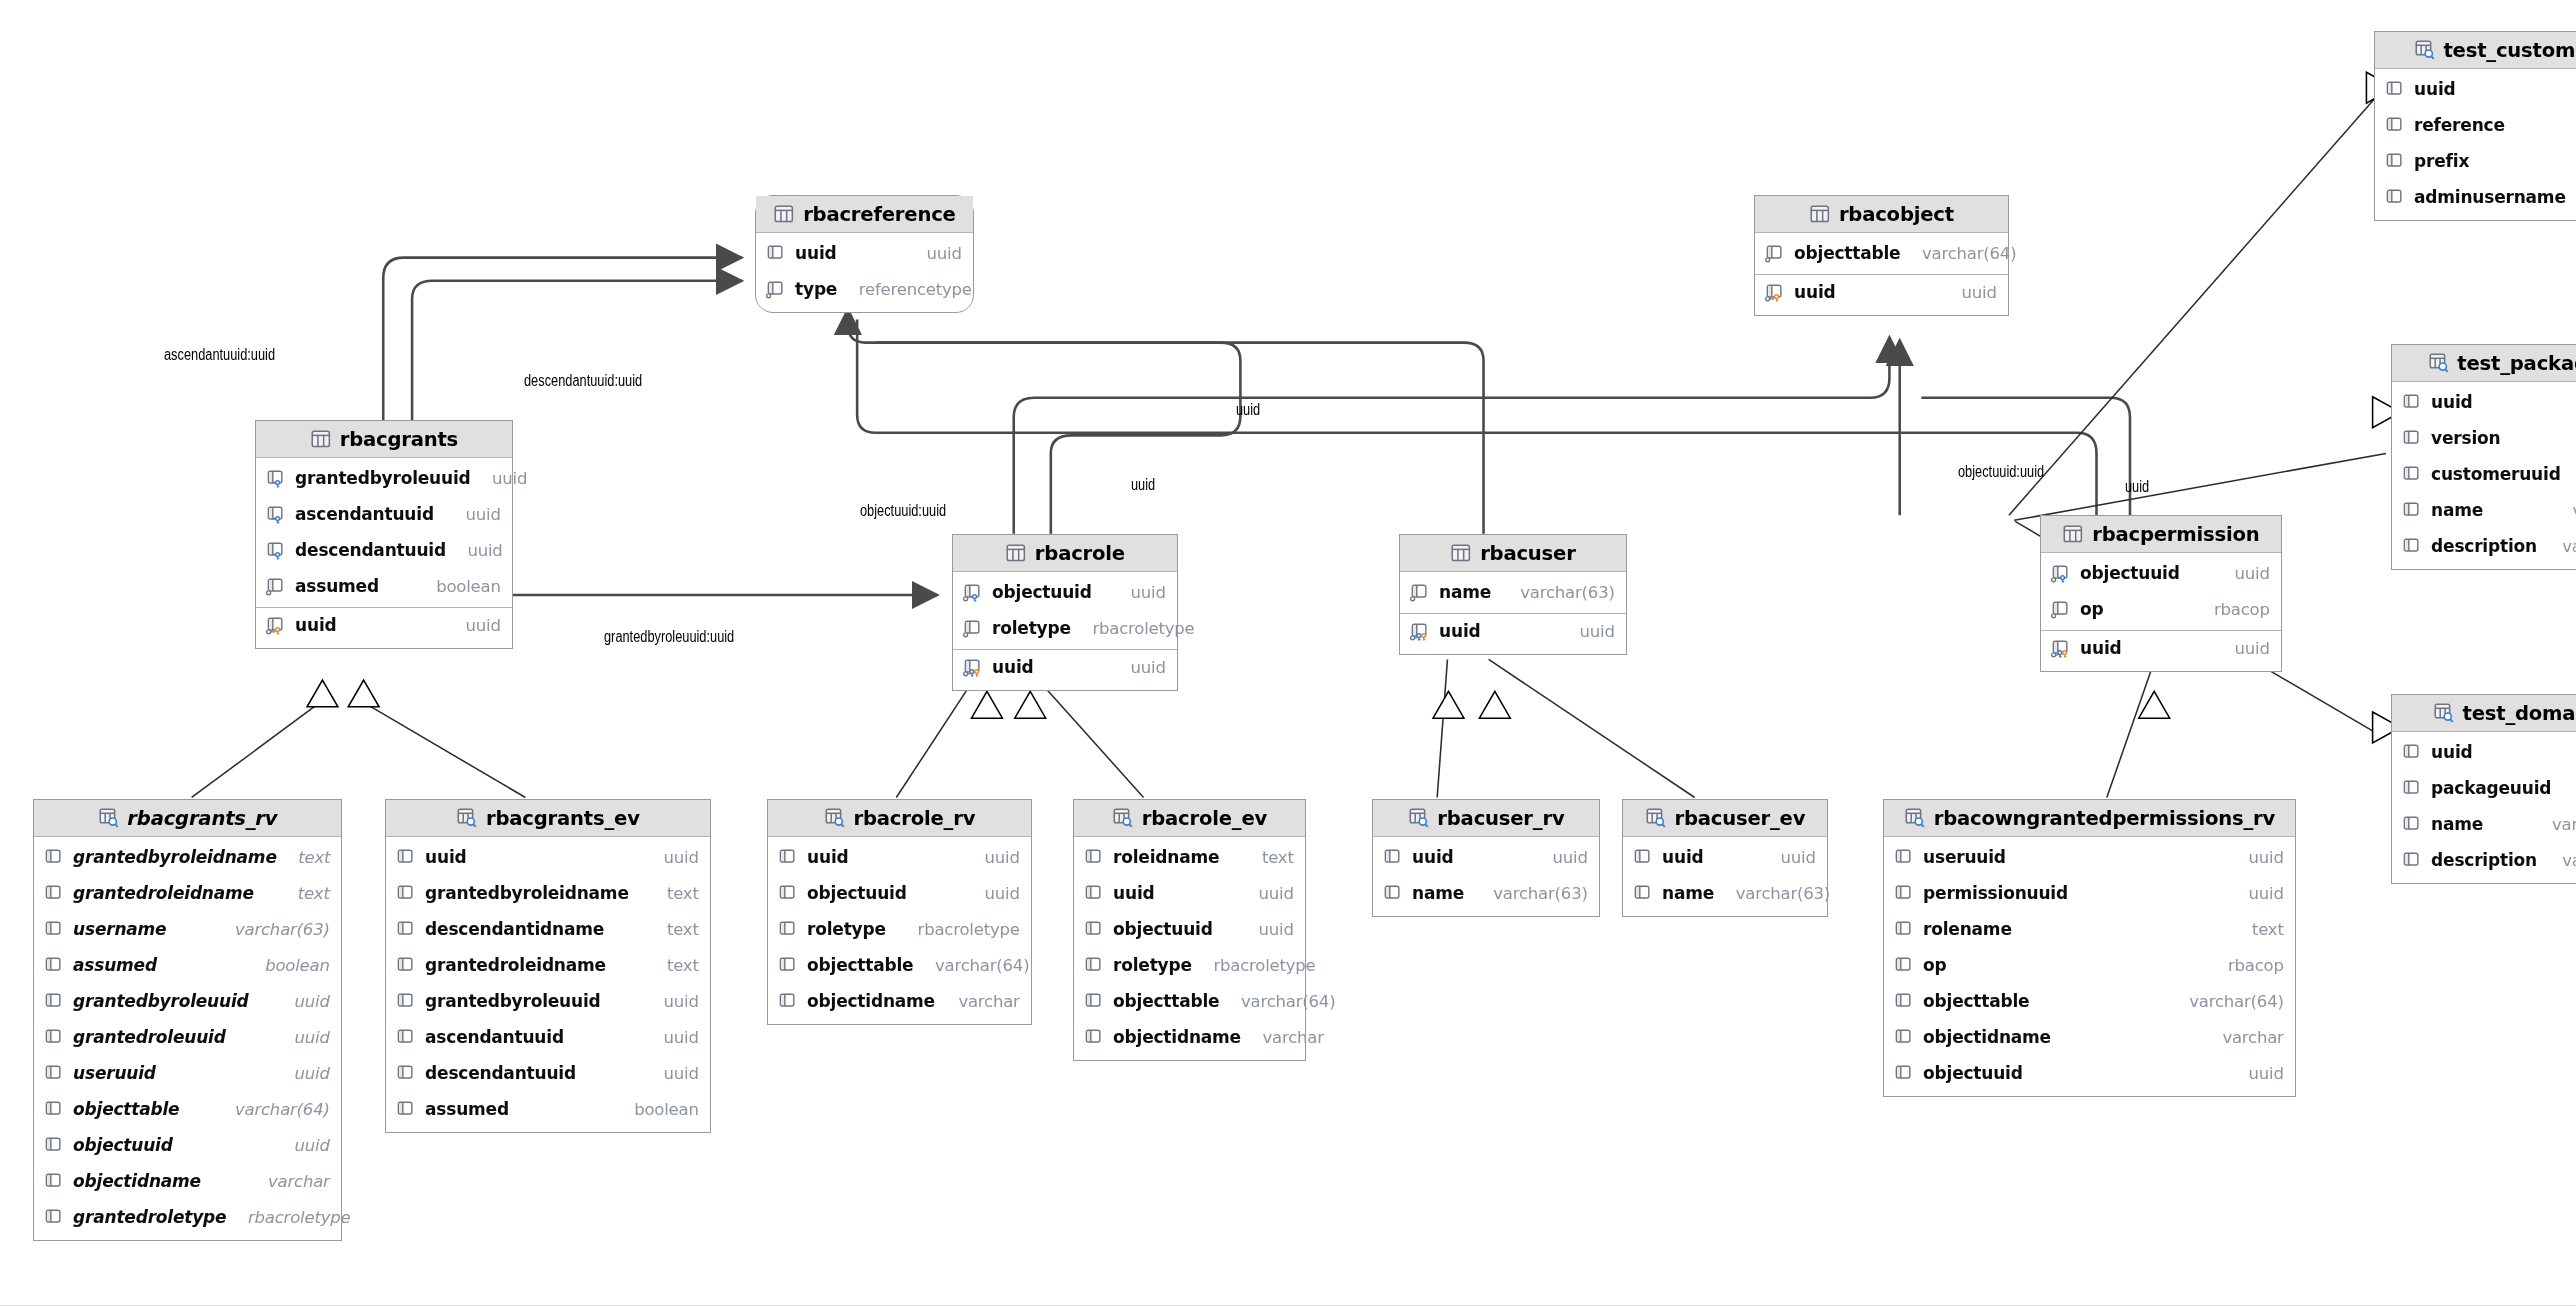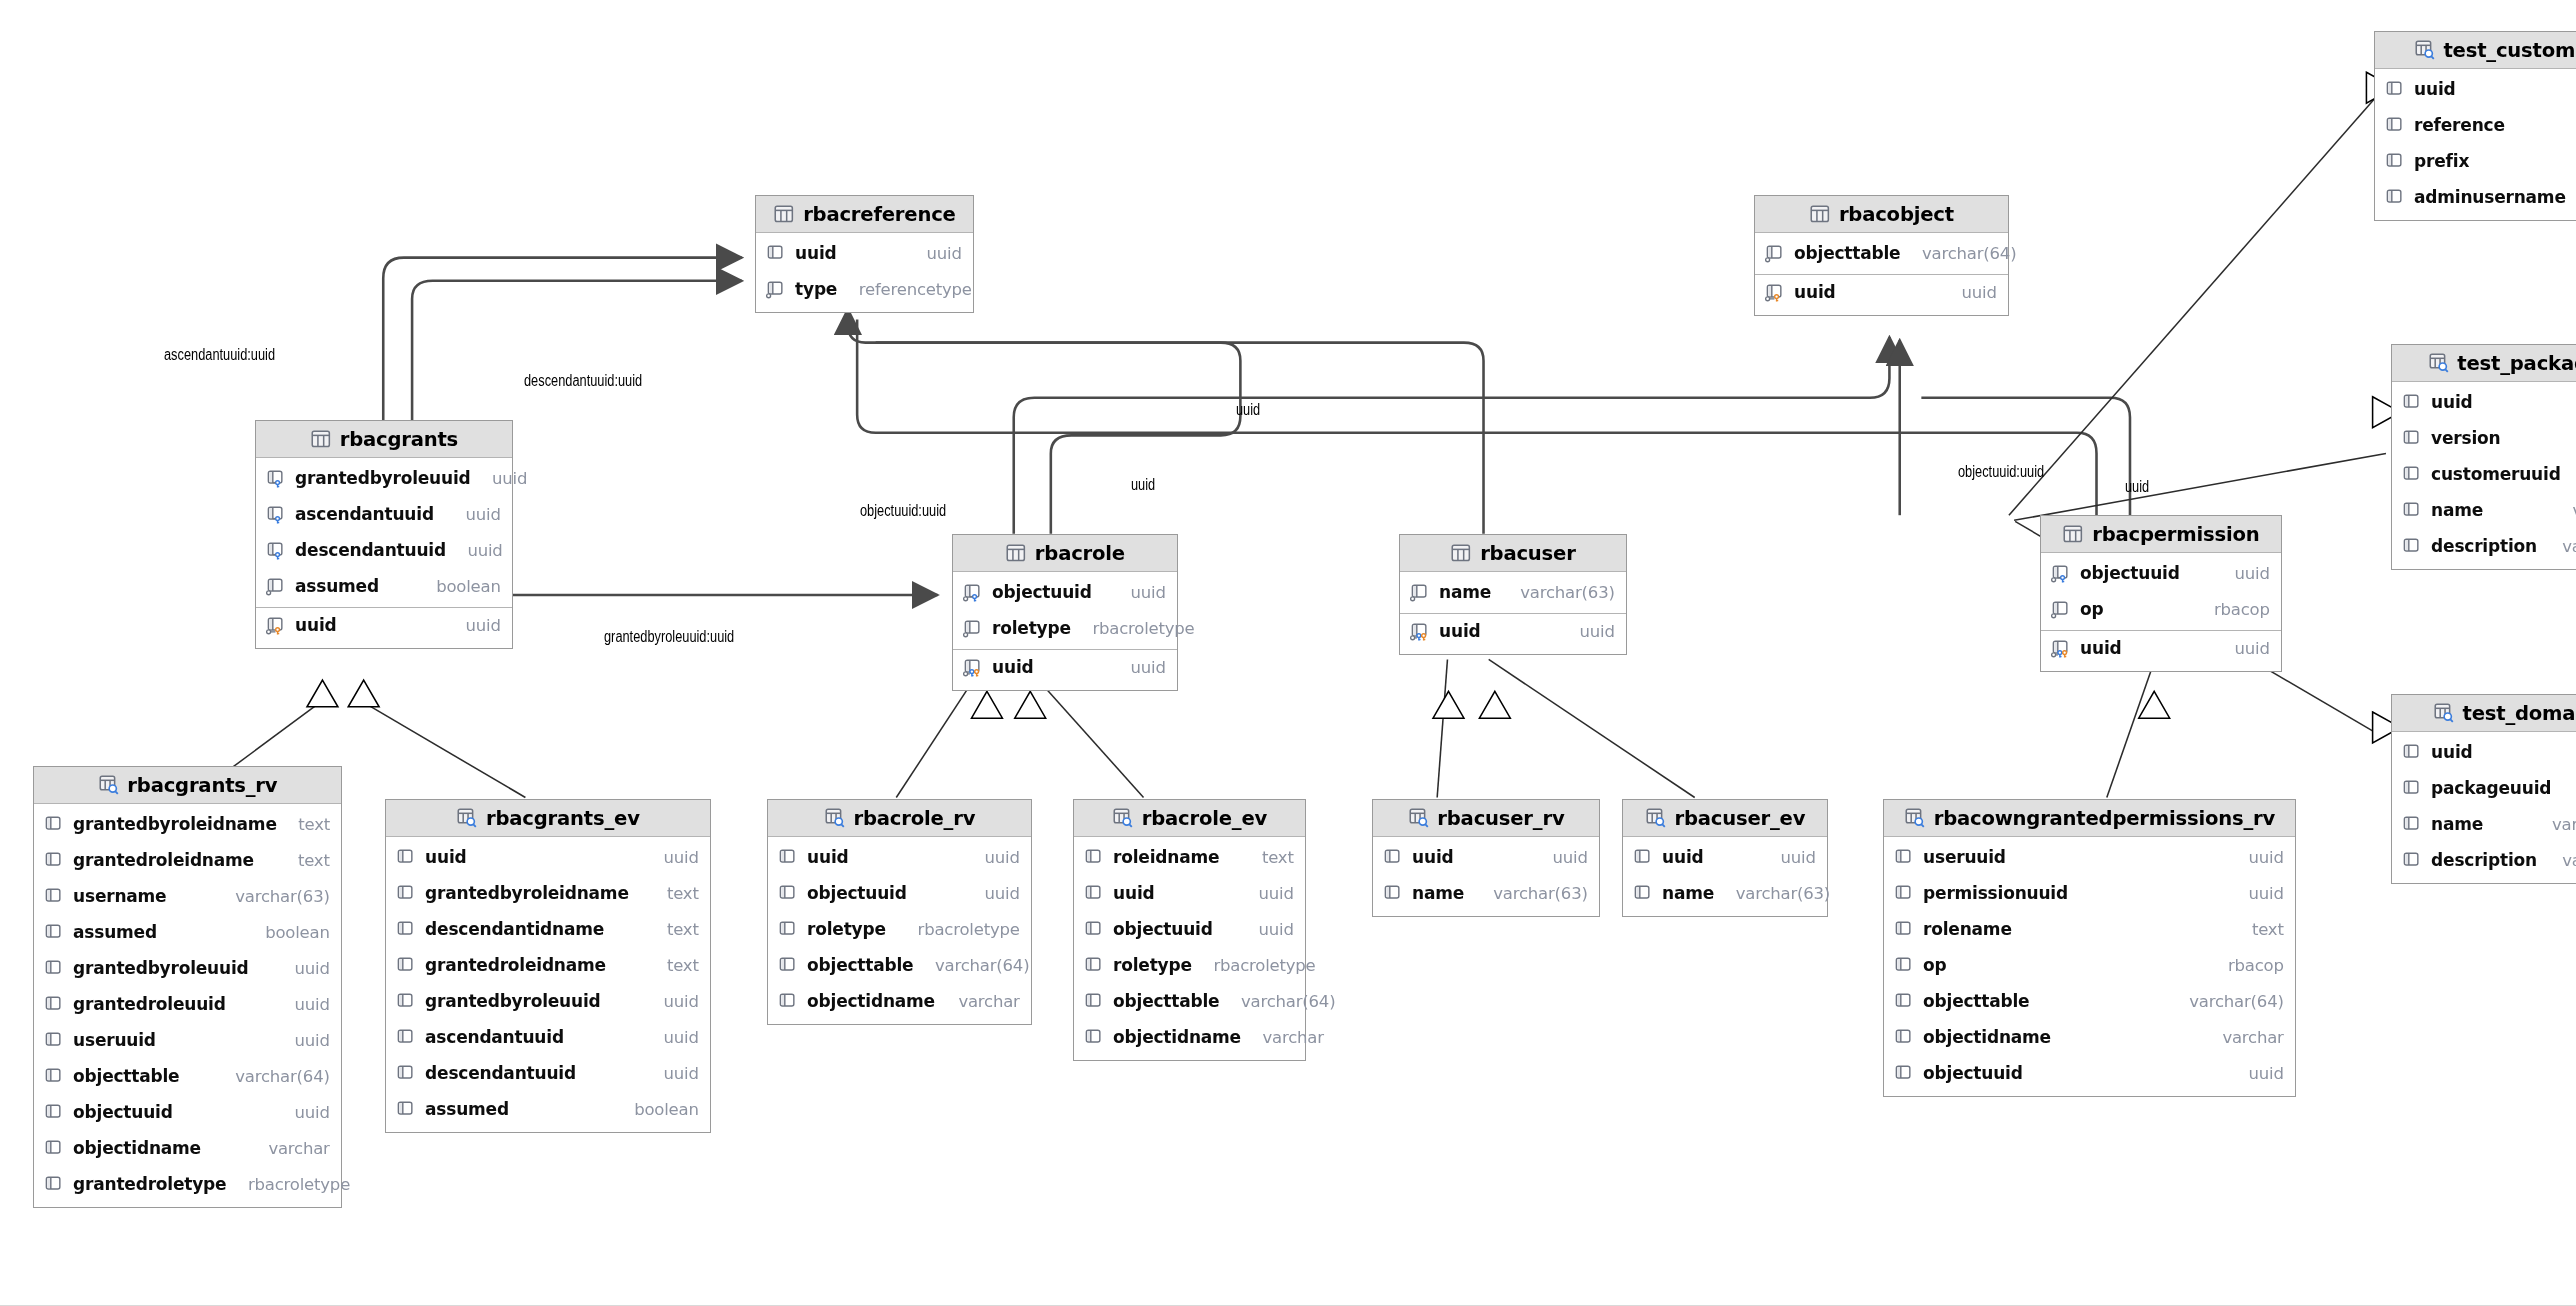--- a/index.html
+++ b/index.html
@@ -82,21 +82,21 @@
       <path d="M 2812 1342 L 2842 1394 L 2782 1394 z"></path>
       <path d="M 2902 1342 L 2932 1394 L 2872 1394 z"></path>
       <path d="M 4182 1342 L 4212 1394 L 4152 1394 z"></path>
       <path d="M 4594 140 L 4648 170 L 4594 200 z"></path>
       <path d="M 4606 770 L 4660 800 L 4606 830 z"></path>
       <path d="M 4606 1382 L 4660 1412 L 4606 1442 z"></path>
     </g>
   </svg>
 
   <div id="entities-layer">
-      <div class="entity" style="left: 755px; top: 195px; width: 219px;">
+      <div class="entity" style="left: 755px; top: 195px; width: 219px; border-radius: 18px;">
         <div class="ehead">
           <svg class="ico" width="21.6" height="21.6" viewBox="0 0 24 24">
             <rect x="2.5" y="3.5" width="19" height="17" rx="2" fill="#f2f2f4" stroke="#6e7480" stroke-width="1.7"></rect>
             <line x1="2.5" y1="8.2" x2="21.5" y2="8.2" stroke="#6e7480" stroke-width="1.7"></line>
             <line x1="8.8" y1="8.2" x2="8.8" y2="20.5" stroke="#6e7480" stroke-width="1.7"></line>
             <line x1="15.2" y1="8.2" x2="15.2" y2="20.5" stroke="#6e7480" stroke-width="1.7"></line>
           </svg>
           <div class="etitle">rbacreference</div>
         </div>
         <div class="ebody">
@@ -555,21 +555,21 @@
             <svg class="ico" width="20.6" height="20.6" viewBox="0 0 26 26">
               <rect x="3" y="4" width="17" height="15" rx="2.6" fill="#ffffff" stroke="#6e7480" stroke-width="1.8"></rect>
               <path d="M4.2 5.2 h4.4 v12.6 h-4.4 z" fill="#e4e6ea"></path>
               <line x1="8.6" y1="4" x2="8.6" y2="19" stroke="#6e7480" stroke-width="1.8"></line>
             </svg>
             <span class="cname">description</span>
             <span class="ctype">varchar(96)</span>
           </div>
         </div>
       </div>
-      <div class="entity" style="left: 33px; top: 766px; width: 309px;">
+      <div class="entity" style="left: 33px; top: 799px; width: 309px; font-style: italic;">
         <div class="ehead">
           <svg class="ico" width="21.6" height="21.6" viewBox="0 0 24 24">
             <rect x="2.5" y="2.5" width="16" height="15" rx="2" fill="#f2f2f4" stroke="#6e7480" stroke-width="1.7"></rect>
             <line x1="2.5" y1="7" x2="18.5" y2="7" stroke="#6e7480" stroke-width="1.7"></line>
             <line x1="8" y1="7" x2="8" y2="17.5" stroke="#6e7480" stroke-width="1.7"></line>
             <line x1="13.4" y1="7" x2="13.4" y2="17.5" stroke="#6e7480" stroke-width="1.7"></line>
             <circle cx="16.4" cy="16.2" r="4" fill="#ffffff" stroke="#3b7ddd" stroke-width="1.8"></circle>
             <line x1="19.3" y1="19.2" x2="22" y2="22" stroke="#3b7ddd" stroke-width="2"></line>
           </svg>
           <div class="etitle">rbacgrants_rv</div>

